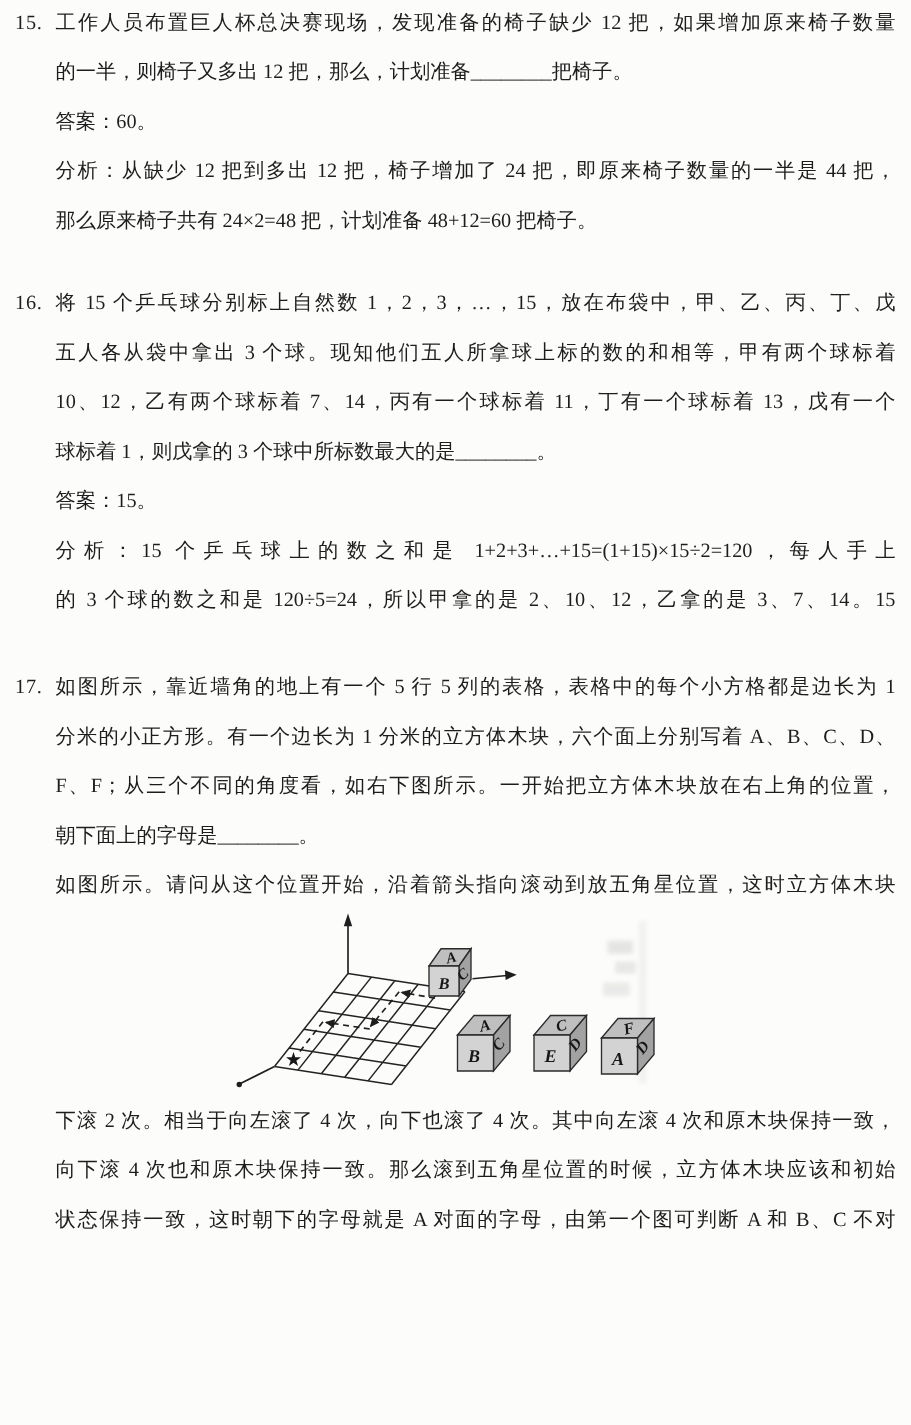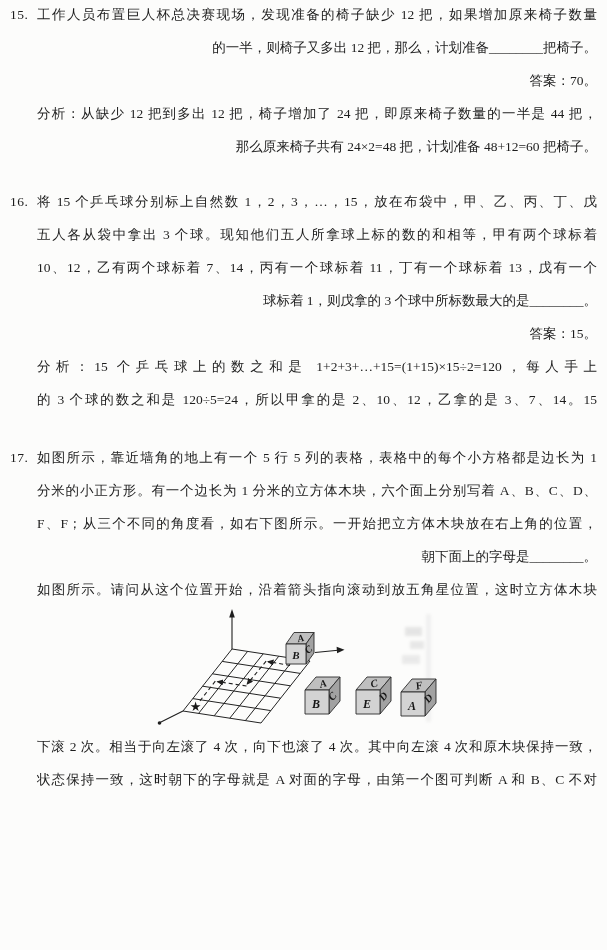--- a/index.html
+++ b/index.html
@@ -10,21 +10,21 @@
     font-size:13.5px;
   }
   .page{position:relative;width:607px;height:950px;}
   .problem{position:relative;padding-left:37px;}
   .pnum{
     position:absolute;left:10px;top:0;height:33px;line-height:33px;
     letter-spacing:0.5px;
   }
   .line{
     width:560px;height:33px;line-height:33px;
-    white-space:nowrap;overflow:visible;text-align:right;
+    white-space:nowrap;overflow:visible;
   }
   .line.fill{
     white-space:normal;
     text-align:justify;
     text-align-last:justify;
   }
   .p15{margin-top:-2px;}
   .p16{margin-top:22px;}
   .p17{margin-top:25px;}
   .figure{
@@ -39,21 +39,21 @@
 </style>
 </head>
 <body>
 
 <div class="page">
 
   <section class="problem p15">
     <span class="pnum">15.</span>
     <div class="line fill">工作人员布置巨人杯总决赛现场，发现准备的椅子缺少 12 把，如果增加原来椅子数量</div>
     <div class="line">的一半，则椅子又多出 12 把，那么，计划准备________把椅子。</div>
-    <div class="line">答案：70。</div>
+    <div class="line">答案：60。</div>
     <div class="line fill">分析：从缺少 12 把到多出 12 把，椅子增加了 24 把，即原来椅子数量的一半是 44 把，</div>
     <div class="line">那么原来椅子共有 24×2=48 把，计划准备 48+12=60 把椅子。</div>
   </section>
 
   <section class="problem p16">
     <span class="pnum">16.</span>
     <div class="line fill">将 15 个乒乓球分别标上自然数 1，2，3，…，15，放在布袋中，甲、乙、丙、丁、戊</div>
     <div class="line fill">五人各从袋中拿出 3 个球。现知他们五人所拿球上标的数的和相等，甲有两个球标着</div>
     <div class="line fill">10、12，乙有两个球标着 7、14，丙有一个球标着 11，丁有一个球标着 13，戊有一个</div>
     <div class="line">球标着 1，则戊拿的 3 个球中所标数最大的是________。</div>
@@ -155,16 +155,17 @@
             <polygon points="0,16 24,16 24,40 0,40" fill="#d3d3d3"></polygon>
           </g>
           <text x="19" y="13" text-anchor="middle" font-size="10.5" transform="rotate(-14 19 13)">F</text>
           <text x="11" y="34" text-anchor="middle" font-size="12">A</text>
           <text x="30" y="24.5" text-anchor="middle" font-size="10.5" transform="rotate(-50 30 24.5)">D</text>
         </g>
       </svg>
     </div>
 
     <div class="line fill">下滚 2 次。相当于向左滚了 4 次，向下也滚了 4 次。其中向左滚 4 次和原木块保持一致，</div>
+    <div class="line fill">向下滚 4 次也和原木块保持一致。那么滚到五角星位置的时候，立方体木块应该和初始</div>
     <div class="line fill">状态保持一致，这时朝下的字母就是 A 对面的字母，由第一个图可判断 A 和 B、C 不对</div>
   </section>
 
 </div>
 
 </body></html>

